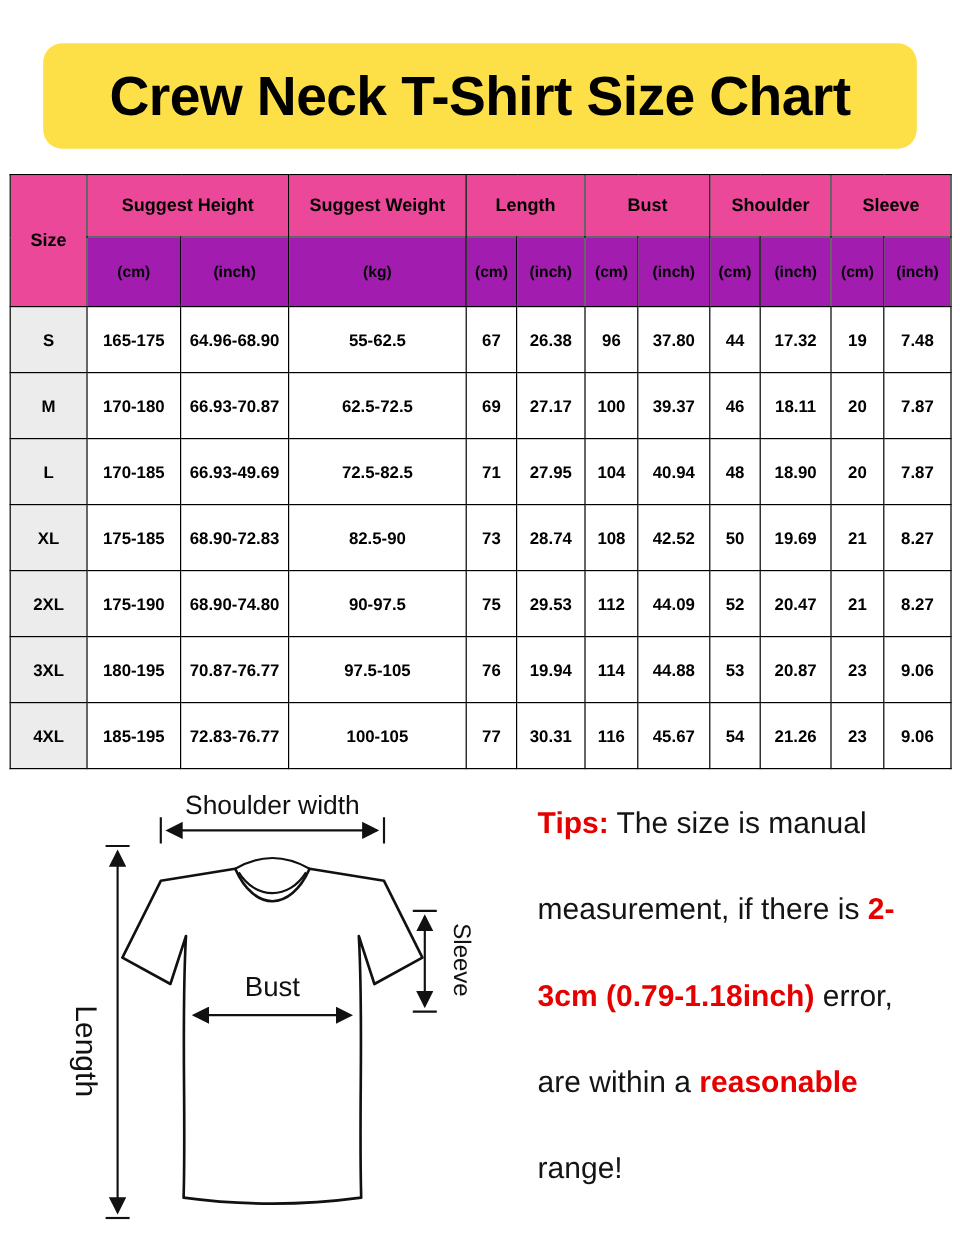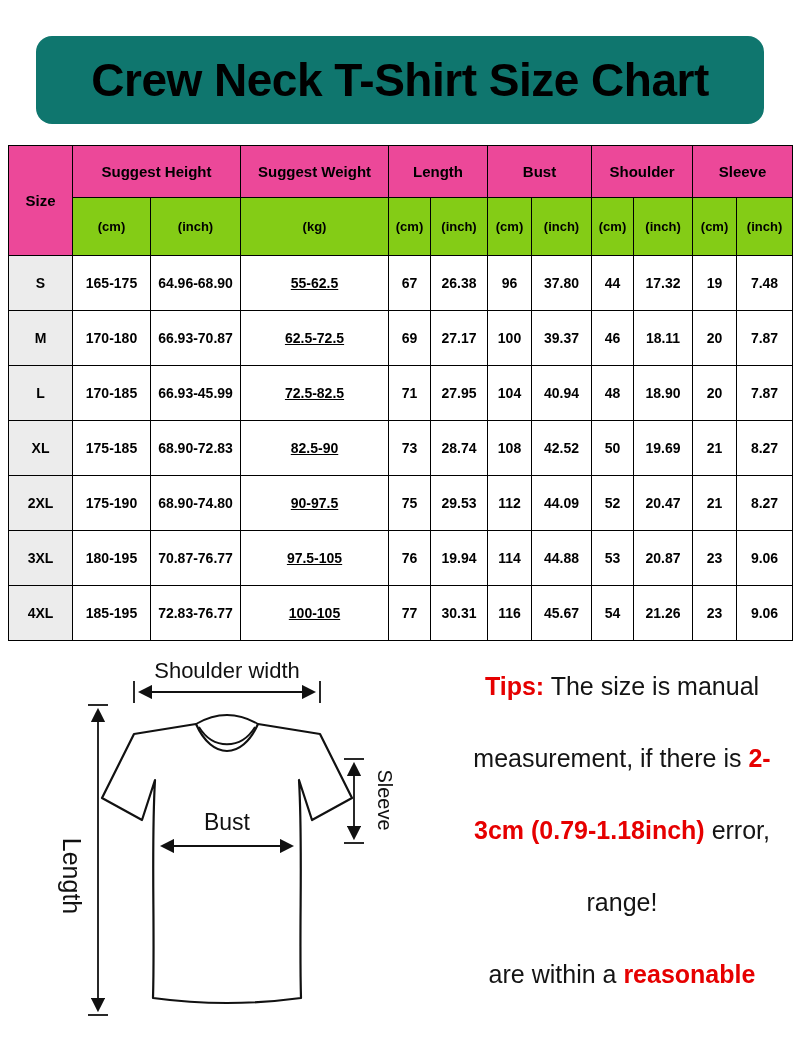--- a/index.html
+++ b/index.html
@@ -9,21 +9,21 @@
     background: #ffffff;
     font-family: "Liberation Sans", sans-serif;
     position: relative;
     overflow: hidden;
   }
 
   
   .banner {
     position: absolute; left: 36px; top: 36px;
     width: 728px; height: 88px;
-    background: #0f766e;
+    background: #fde047;
     border-radius: 16px;
     display: flex; align-items: center; justify-content: center;
   }
   .banner-title {
     font-size: 46px; font-weight: 900; color: #000;
     white-space: nowrap; letter-spacing: -0.5px;
   }
 
   
   .size-table {
@@ -31,33 +31,33 @@
     width: 784px;
     border-collapse: collapse; table-layout: fixed;
   }
   .size-table th, .size-table td {
     border: 1px solid #000;
     text-align: center; vertical-align: middle;
     color: #000; font-weight: bold;
     padding: 0; overflow: hidden;
   }
   .hdr-main { background: #ec4899; font-size: 15px; height: 52px; }
-  .hdr-sub  { background: #84cc16; font-size: 13px; height: 58px; }
+  .hdr-sub  { background: #a21caf; font-size: 13px; height: 58px; }
   .red { color: #e60000; }
   .size-table td { height: 55px; font-size: 14px; background: #fff; }
   .col-size   { background: #ececec !important; font-size: 15px; }
-  .col-weight { font-size: 18px; font-weight: 400; text-decoration: underline; }
+  .col-weight { font-size: 18px; font-weight: 400; }
 
   
   .diagram { position: absolute; left: 0px; top: 648px; }
 
   
   .tips {
     position: absolute; left: 448px; top: 650px; width: 348px;
-    font-size: 25px; color: #141414; text-align: center;
+    font-size: 25px; color: #141414;
   }
   .tips-line { line-height: 72px; white-space: nowrap; }
   .red-b { color: #e60000; font-weight: bold; }
 </style>
 </head>
 <body>
 
 <div class="banner">
   <div class="banner-title">Crew Neck T-Shirt Size Chart</div>
 </div>
@@ -126,21 +126,21 @@
       <td>100</td>
       <td>39.37</td>
       <td>46</td>
       <td>18.11</td>
       <td>20</td>
       <td>7.87</td>
     </tr>
     <tr>
       <td class="col-size">L</td>
       <td>170-185</td>
-      <td>66.93-45.99</td>
+      <td>66.93-49.69</td>
       <td class="col-weight">72.5-82.5</td>
       <td>71</td>
       <td>27.95</td>
       <td>104</td>
       <td>40.94</td>
       <td>48</td>
       <td>18.90</td>
       <td>20</td>
       <td>7.87</td>
     </tr>
@@ -240,18 +240,18 @@
   <div class="tips-line">
     <span class="red-b">Tips:</span><span> The size is manual</span>
   </div>
   <div class="tips-line">
     <span>measurement, if there is </span><span class="red-b">2-</span>
   </div>
   <div class="tips-line">
     <span class="red-b">3cm (0.79-1.18inch)</span><span> error,</span>
   </div>
   <div class="tips-line">
+    <span>are within a </span><span class="red-b">reasonable</span>
+  </div>
+  <div class="tips-line">
     <span>range!</span>
   </div>
-  <div class="tips-line">
-    <span>are within a </span><span class="red-b">reasonable</span>
-  </div>
 </div>
 
 </body></html>

